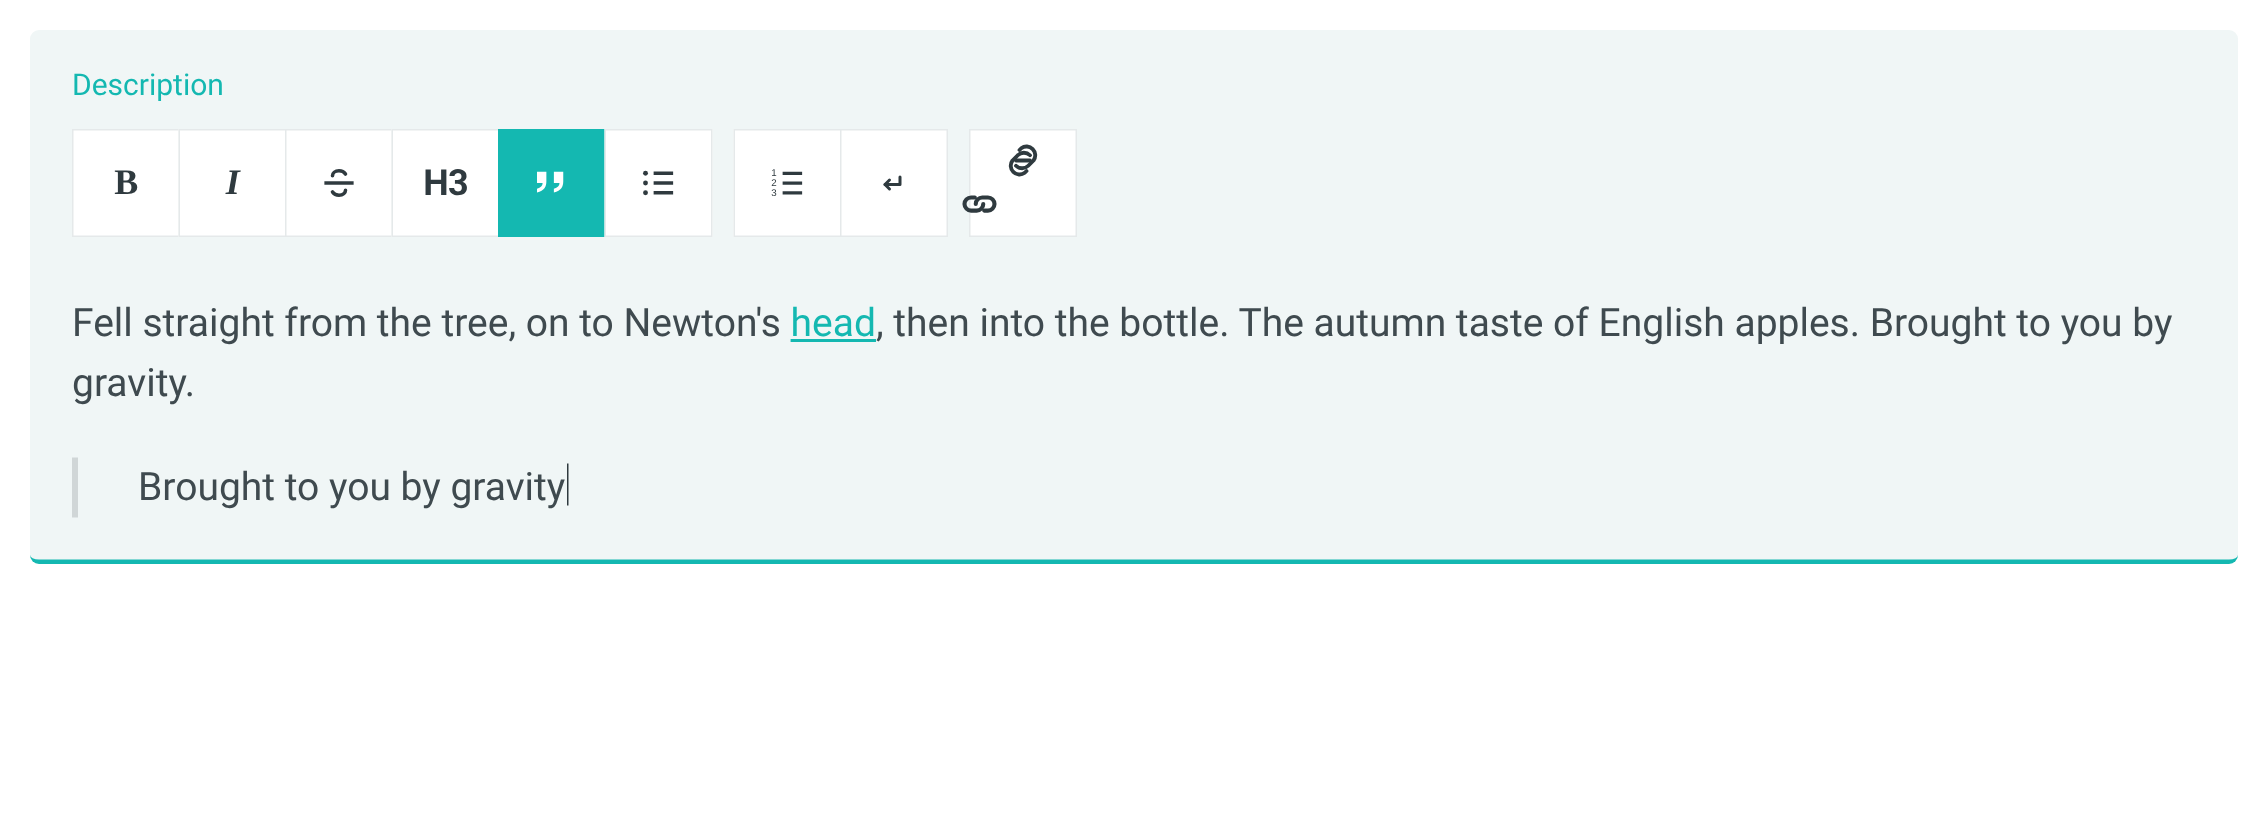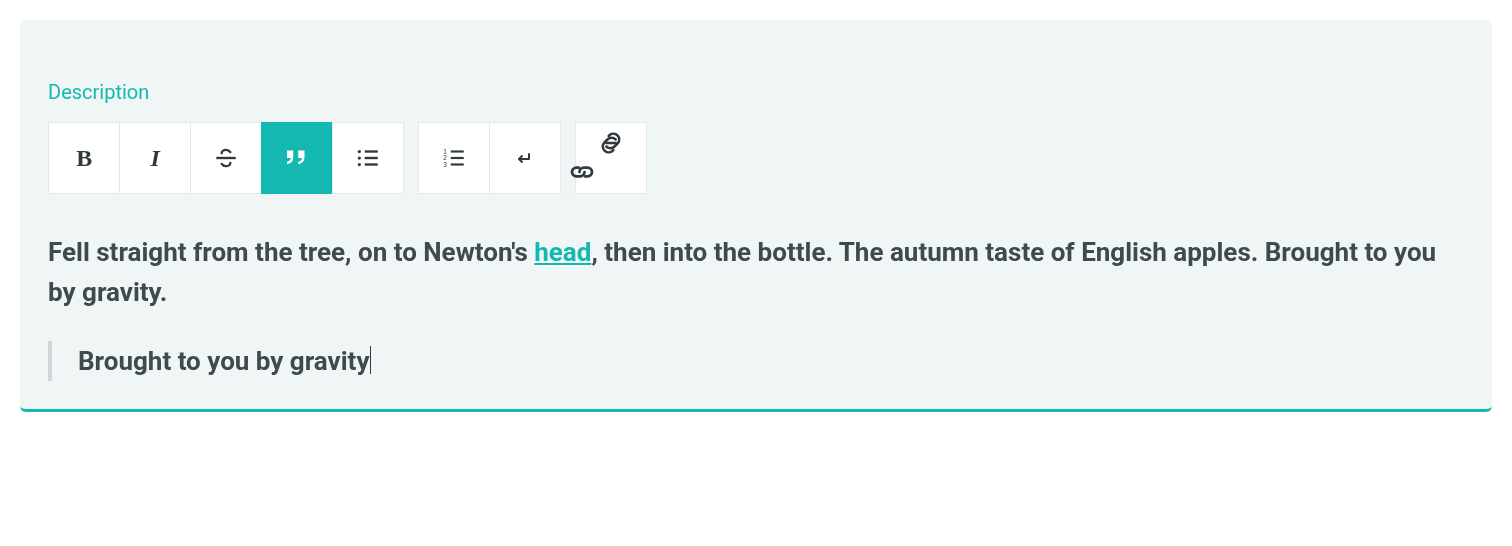--- a/index.html
+++ b/index.html
@@ -13,21 +13,20 @@
     border-radius: 6px;
     border-bottom: 3px solid #14b8b1;
     padding: 24px 28px 28px 28px;
     width: 1472px;
   }
   .panel-label {
     color: #14b8b1;
     font-size: 20px;
     font-weight: 400;
     margin-bottom: 18px;
-    margin-top: 36px;
   }
   .toolbar {
     display: flex;
     gap: 0;
     margin-bottom: 38px;
   }
   .tb-btn {
     width: 72px;
     height: 72px;
     background: #ffffff;
@@ -50,30 +49,29 @@
     font-weight: 700;
     font-size: 24px;
     font-family: Georgia, "Times New Roman", serif;
     letter-spacing: -0.5px;
   }
   .tb-text.sans { font-family: -apple-system, BlinkMacSystemFont, "Segoe UI", Roboto, Arial, sans-serif; }
   .content {
     font-size: 26px;
     line-height: 1.55;
     color: #3f4a4f;
-    font-weight: bold;
   }
   .content p { margin-bottom: 28px; }
   .content a {
     color: #14b8b1;
     text-decoration: underline;
   }
   .blockquote {
     border-left: 4px solid #d0d6d7;
-    padding-left: 26px;
+    padding-left: 40px;
     font-size: 26px;
     color: #3f4a4f;
     position: relative;
   }
   .caret {
     display: inline-block;
     width: 1px;
     height: 28px;
     background: #2f3a3f;
     vertical-align: -4px;
@@ -102,20 +100,23 @@
         <svg width="26" height="26" viewBox="0 0 24 24" fill="none" stroke="currentColor" stroke-width="2.2">
           <line x1="3" y1="12" x2="21" y2="12"></line>
           <path d="M16 6.5C15 5 13.5 4.5 12 4.5C9.5 4.5 8 6 8 7.5" stroke-linecap="round"></path>
           <path d="M8 17.5C9 19 10.5 19.5 12 19.5C14.5 19.5 16 18 16 16.5" stroke-linecap="round"></path>
         </svg>
       </span>
     </button>
 
 
 
+    <button class="tb-btn">
+      <span class="tb-text sans">H3</span>
+    </button>
 
     <button class="tb-btn active">
       <span>
         <svg width="30" height="30" viewBox="0 0 24 24" fill="currentColor">
           <path d="M4 6h5v5c0 3-1 5-5 6v-2c2-.5 3-1.5 3-3H4V6zm9 0h5v5c0 3-1 5-5 6v-2c2-.5 3-1.5 3-3h-3V6z"></path>
         </svg>
       </span>
     </button>
 
     <button class="tb-btn">

